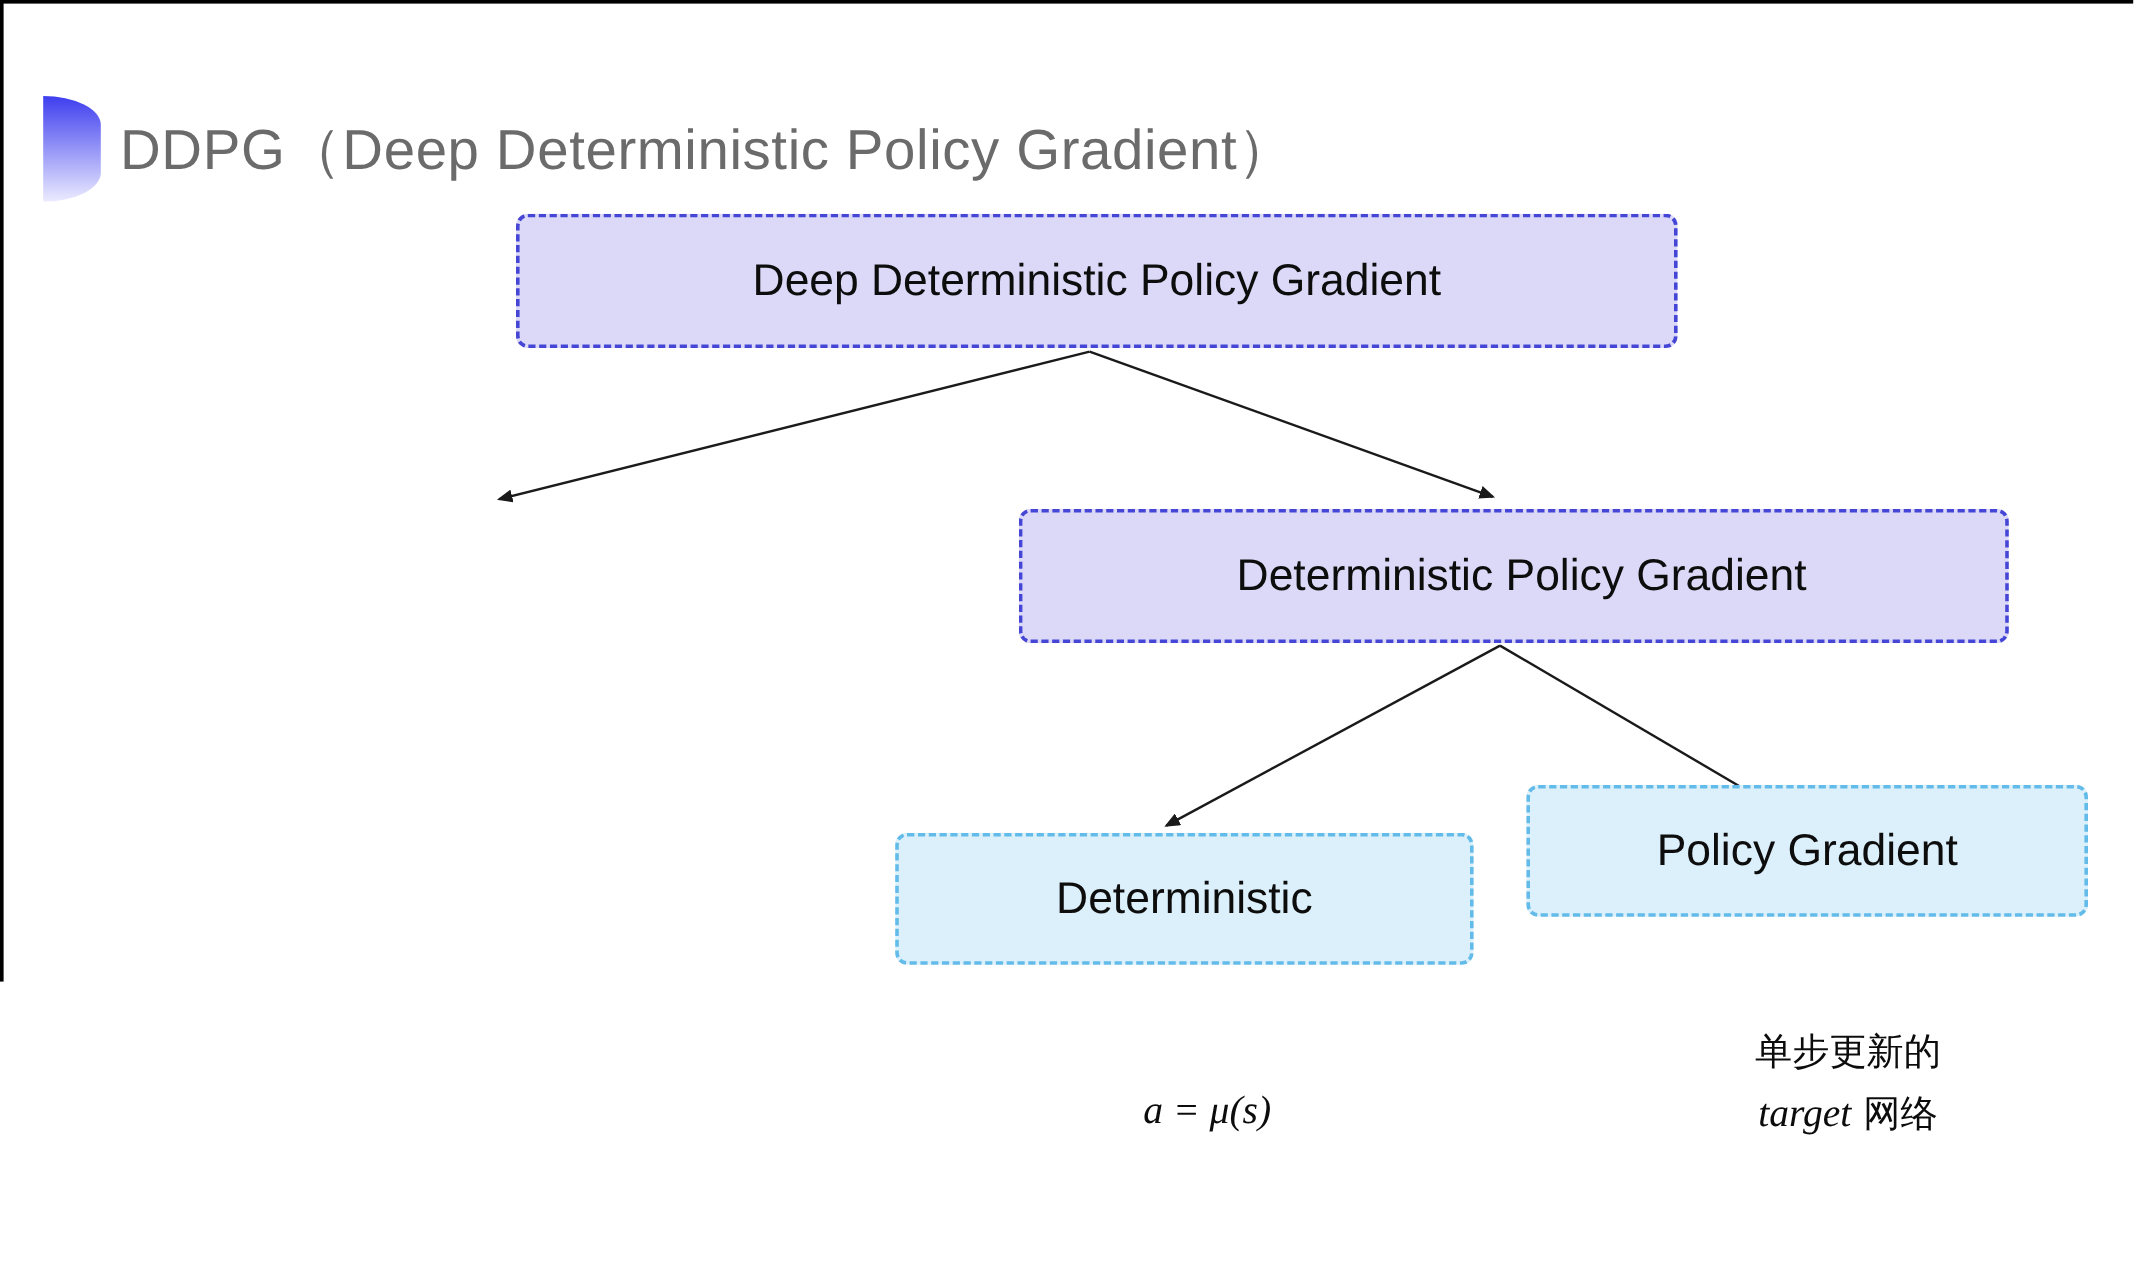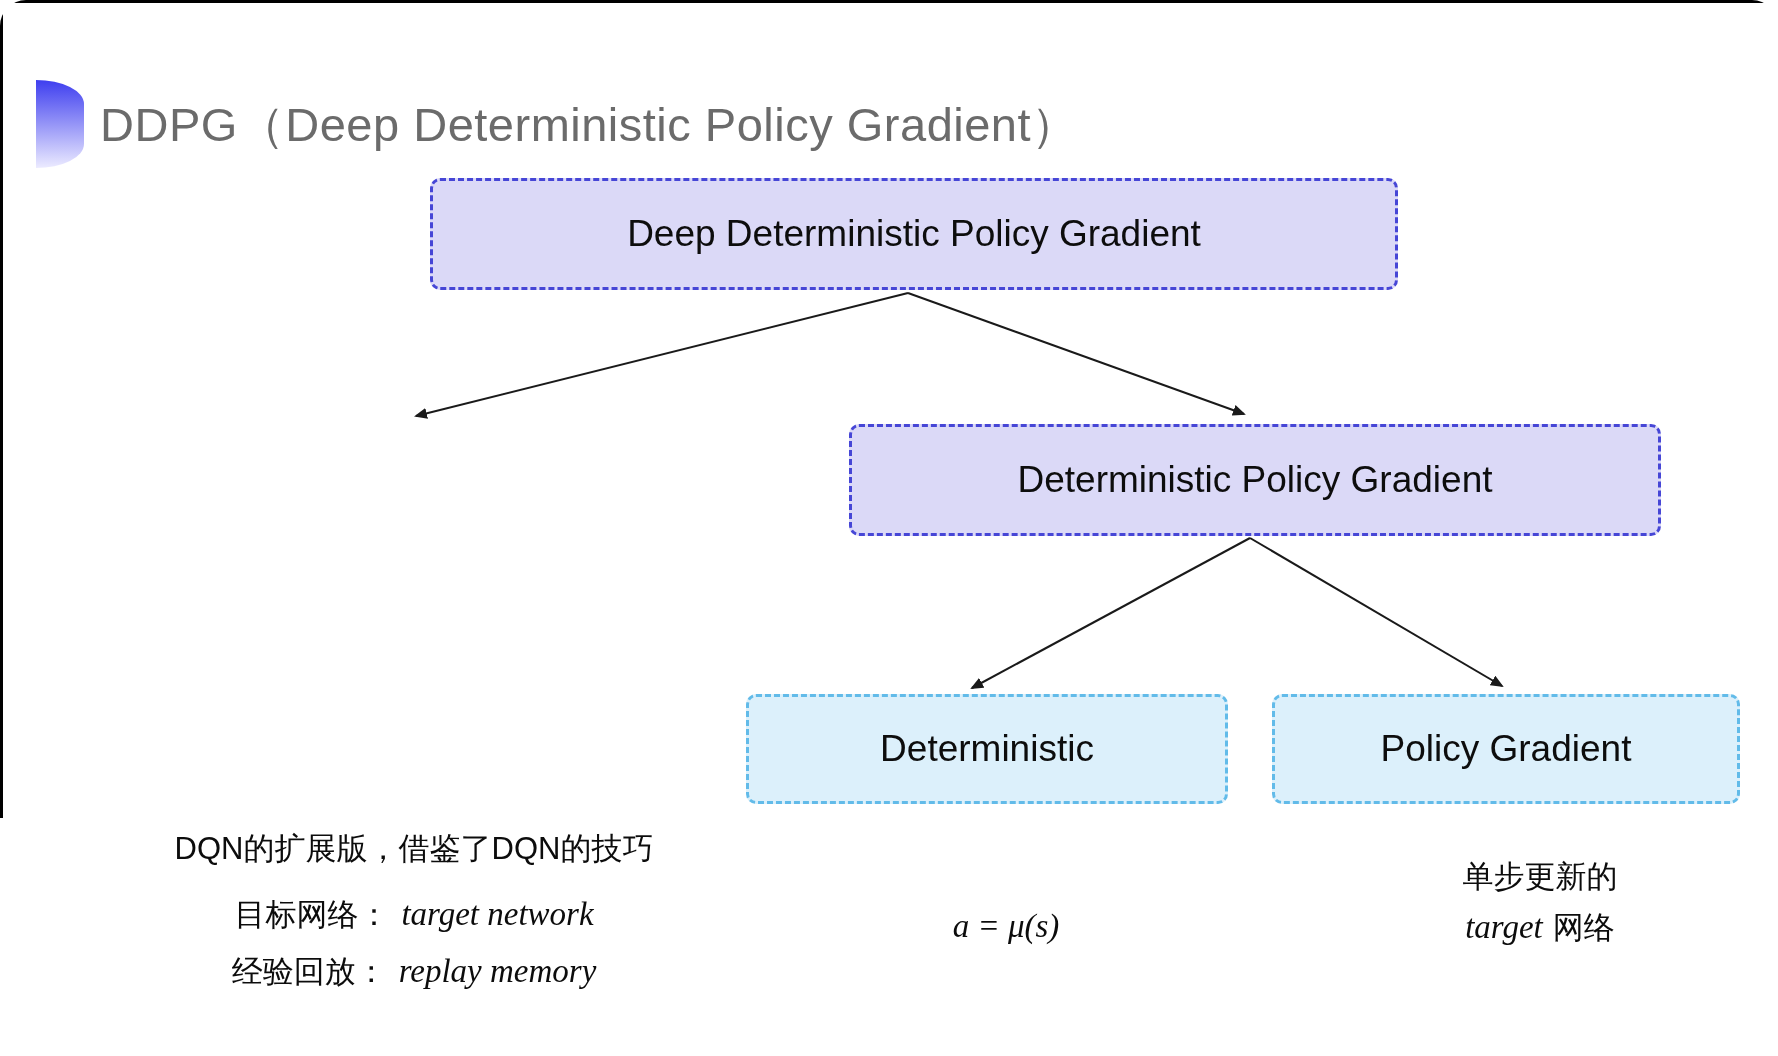--- a/index.html
+++ b/index.html
@@ -4,21 +4,20 @@
 <style>
   html, body { margin: 0; padding: 0; background: #fff; }
   .stage {
     position: relative;
     width: 1778px;
     height: 1056px;
     background: #ffffff;
     overflow: hidden;
     font-family: "Liberation Sans", sans-serif;
     color: #111;
-    border-radius: 26px;
   }
   
   .edge-top  { position: absolute; left: 0; top: 0; width: 1778px; height: 3px; background: #000; }
   .edge-left { position: absolute; left: 0; top: 0; width: 3px; height: 818px; background: #000; }
 
   
   .bullet {
     position: absolute; left: 36px; top: 80px;
     width: 48px; height: 88px;
     border-top-right-radius: 88px 44px;
@@ -40,23 +39,23 @@
     display: flex; align-items: center; justify-content: center;
     border-radius: 10px;
     font-size: 37px;
     color: #0d0d0d;
   }
   .node.purple { background: var(--purple-fill, #dbd9f7); border: 3px dashed var(--purple-border, #4646d6); }
   .node.cyan   { background: var(--cyan-fill, #dcf0fb);   border: 3px dashed var(--cyan-border, #62bbe9); }
 
   .node-ddpg          { left: 430px; top: 178px; width: 962px; height: 106px; }
   .node-deep          { left: 172px; top: 424px; width: 460px; height: 106px; }
-  .node-dpg           { left: 849px; top: 424px; width: 806px; height: 106px; }
+  .node-dpg           { left: 849px; top: 424px; width: 806px; height: 106px; padding-left: 13px; }
   .node-deterministic { left: 722px; top: 694px; width: 476px; height: 104px; margin-left: 24px; }
-  .node-pg            { left: 1272px; top: 694px; width: 462px; height: 104px; }
+  .node-pg            { left: 1272px; top: 654px; width: 462px; height: 104px; }
 
   .arrows { position: absolute; left: 0; top: 0; width: 1778px; height: 1056px; pointer-events: none; }
 
   
   .note { position: absolute; text-align: center; font-size: 31px; color: #0c0c0c; }
   .note .row { white-space: nowrap; }
   .note-left   { left: 130px;  top: 828px; width: 568px; }
   .note-left .row1 { margin-bottom: 24px; }
   .note-left .row2 { margin-bottom: 15px; }
   .note-middle { left: 806px;  top: 864px; width: 400px; }
@@ -111,29 +110,20 @@
   </div>
 
   <div class="node cyan node-deterministic">
     <span>Deterministic</span>
   </div>
 
   <div class="node cyan node-pg">
     <span>Policy Gradient</span>
   </div>
 
-  <div class="note note-left">
-    <div class="row row1">DQN的扩展版，借鉴了DQN的技巧</div>
-    <div class="row row2">
-      <span>目标网络：</span><span class="term">target network</span>
-    </div>
-    <div class="row row3">
-      <span>经验回放：</span><span class="term">replay memory</span>
-    </div>
-  </div>
 
   <div class="note note-middle">
     <div class="row formula">a = μ(s)</div>
   </div>
 
   <div class="note note-right">
     <div class="row row1">单步更新的</div>
     <div class="row row2">
       <span class="formula">target</span><span class="suffix">网络</span>
     </div>

